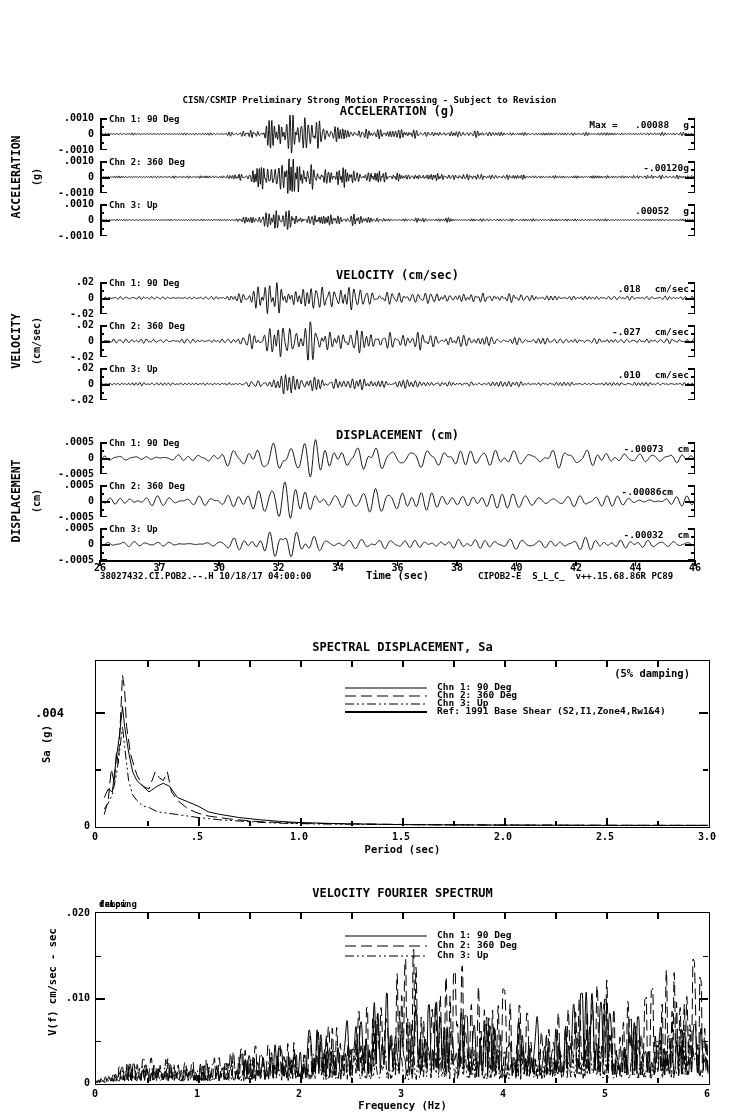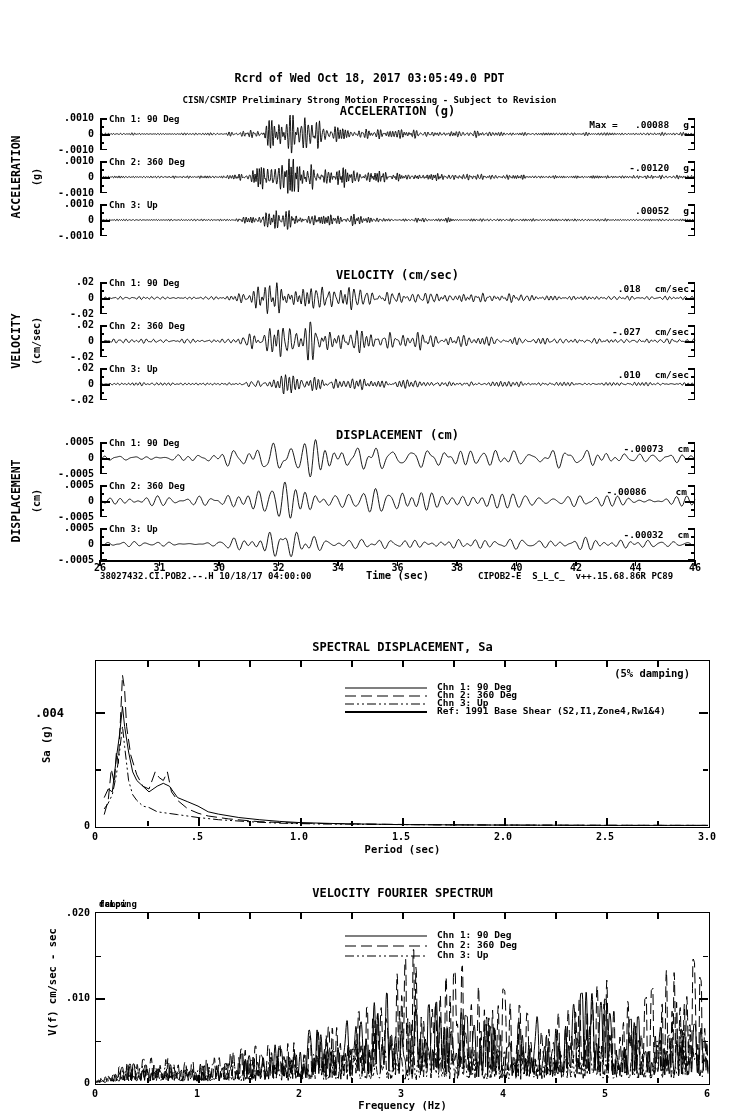--- a/index.html
+++ b/index.html
@@ -11,21 +11,20 @@
   .rot{position:absolute;transform:translate(-50%,-50%) rotate(-90deg);white-space:nowrap;}
   .t12{font-size:12px;} .t11{font-size:11.5px;} .t105{font-size:10.5px;}
   .t10{font-size:10px;} .t9{font-size:9px;}
   svg{display:block;}
 </style>
 </head>
 <body>
 
 <div class="page">
 
-  <div class="abs pre t11 ctr" style="top:71px;left:0;width:739px;">Rcrd of Wed Oct 18, 2017 03:05:49.0 PDT</div>
   <div class="abs pre t9 ctr" style="top:95px;left:0;width:739px;">CISN/CSMIP Preliminary Strong Motion Processing - Subject to Revision</div>
 
   <div>
     <div class="abs t12 ctr" style="top:104px;left:100px;width:595px;">ACCELERATION (g)</div>
     <div class="rot t11" style="left:16px;top:177px;">ACCELERATION</div>
     <div class="rot t10" style="left:36px;top:177px;">(g)</div>
     <div id="strips0">
         <div style="position: absolute; left: 100px; top: 118px; width: 595px; height: 32px;">
           <div style="position: absolute; left: -62px; top: -6px; width: 56px; text-align: right; font-size: 10px;">.0010</div>
           <div style="position: absolute; left: -62px; top: 10px; width: 56px; text-align: right; font-size: 10px;">0</div>
@@ -61,21 +60,21 @@
           <div style="position: absolute; left: 593.5px; top: 0px; width: 1.5px; height: 32px; background: rgb(0, 0, 0);"></div>
           <div style="position: absolute; left: 588px; top: 0px; width: 7px; height: 1.5px; background: rgb(0, 0, 0);"></div>
           <div style="position: absolute; left: 591px; top: 8px; width: 4px; height: 1.5px; background: rgb(0, 0, 0);"></div>
           <div style="position: absolute; left: 585px; top: 16px; width: 10px; height: 1.5px; background: rgb(0, 0, 0);"></div>
           <div style="position: absolute; left: 591px; top: 24px; width: 4px; height: 1.5px; background: rgb(0, 0, 0);"></div>
           <div style="position: absolute; left: 588px; top: 30.5px; width: 7px; height: 1.5px; background: rgb(0, 0, 0);"></div>
           <svg width="595" height="32" style="position: absolute; left: 0px; top: 0px; overflow: visible;">
             <path d="M0.0 16.32L0.3 16.48L0.7 16.17L1.0 15.65L1.3 15.36L1.7 15.55L2.0 16.10L2.3 16.58L2.6 16.63L3.0 16.25L3.3 15.74L3.6 15.47L4.0 15.63L4.3 16.03L4.6 16.35L5.0 16.35L5.3 16.05L5.6 15.69L6.0 15.55L6.3 15.76L6.6 16.19L6.9 16.54L7.3 16.57L7.6 16.23L7.9 15.72L8.3 15.36L8.6 15.38L8.9 15.77L9.3 16.25L9.6 16.53L9.9 16.45L10.2 16.15L10.6 15.90L10.9 15.85L11.2 15.95L11.6 15.99L11.9 15.83L12.2 15.60L12.6 15.59L12.9 15.95L13.2 16.51L13.6 16.84L13.9 16.61L14.2 15.91L14.5 15.24L14.9 15.12L15.2 15.65L15.5 16.38L15.9 16.72L16.2 16.40L16.5 15.75L16.9 15.39L17.2 15.68L17.5 16.37L17.8 16.84L18.2 16.58L18.5 15.75L18.8 15.00L19.2 14.98L19.5 15.74L19.8 16.69L20.2 17.10L20.5 16.68L20.8 15.83L21.2 15.26L21.5 15.37L21.8 15.96L22.1 16.46L22.5 16.43L22.8 15.94L23.1 15.48L23.5 15.49L23.8 15.96L24.1 16.51L24.5 16.70L24.8 16.41L25.1 15.91L25.5 15.54L25.8 15.48L26.1 15.64L26.4 15.86L26.8 16.04L27.1 16.23L27.4 16.42L27.8 16.52L28.1 16.36L28.4 15.94L28.8 15.49L29.1 15.33L29.4 15.59L29.8 16.09L30.1 16.44L30.4 16.41L30.7 16.08L31.1 15.81L31.4 15.86L31.7 16.15L32.1 16.36L32.4 16.21L32.7 15.76L33.1 15.38L33.4 15.42L33.7 15.89L34.0 16.45L34.4 16.68L34.7 16.45L35.0 15.97L35.4 15.64L35.7 15.66L36.0 15.91L36.4 16.11L36.7 16.07L37.0 15.89L37.4 15.78L37.7 15.90L38.0 16.15L38.3 16.33L38.7 16.29L39.0 16.07L39.3 15.88L39.7 15.83L40.0 15.90L40.3 15.95L40.7 15.88L41.0 15.77L41.3 15.78L41.7 15.99L42.0 16.33L42.3 16.57L42.6 16.52L43.0 16.17L43.3 15.70L43.6 15.36L44.0 15.32L44.3 15.59L44.6 16.05L45.0 16.48L45.3 16.68L45.6 16.56L45.9 16.18L46.3 15.76L46.6 15.52L46.9 15.59L47.3 15.86L47.6 16.10L47.9 16.11L48.3 15.93L48.6 15.80L48.9 15.94L49.3 16.33L49.6 16.66L49.9 16.59L50.2 16.05L50.6 15.37L50.9 15.03L51.2 15.31L51.6 16.02L51.9 16.64L52.2 16.75L52.6 16.35L52.9 15.84L53.2 15.64L53.5 15.87L53.9 16.24L54.2 16.34L54.5 16.01L54.9 15.51L55.2 15.25L55.5 15.50L55.9 16.10L56.2 16.68L56.5 16.89L56.9 16.66L57.2 16.17L57.5 15.67L57.8 15.33L58.2 15.21L58.5 15.35L58.8 15.73L59.2 16.29L59.5 16.78L59.8 16.95L60.2 16.64L60.5 16.02L60.8 15.44L61.2 15.24L61.5 15.46L61.8 15.85L62.1 16.11L62.5 16.14L62.8 16.10L63.1 16.18L63.5 16.37L63.8 16.47L64.1 16.27L64.5 15.82L64.8 15.41L65.1 15.37L65.5 15.73L65.8 16.19L66.1 16.38L66.4 16.20L66.8 15.89L67.1 15.84L67.4 16.12L67.8 16.48L68.1 16.50L68.4 16.07L68.8 15.46L69.1 15.17L69.4 15.44L69.7 16.04L70.1 16.49L70.4 16.50L70.7 16.19L71.1 15.96L71.4 16.06L71.7 16.35L72.1 16.38L72.4 15.92L72.7 15.21L73.1 14.84L73.4 15.24L73.7 16.24L74.0 17.19L74.4 17.41L74.7 16.76L75.0 15.72L75.4 15.00L75.7 15.00L76.0 15.56L76.4 16.16L76.7 16.40L77.0 16.29L77.4 16.08L77.7 16.02L78.0 16.11L78.3 16.17L78.7 16.09L79.0 15.94L79.3 15.86L79.7 15.92L80.0 15.98L80.3 15.89L80.7 15.69L81.0 15.60L81.3 15.83L81.6 16.34L82.0 16.81L82.3 16.83L82.6 16.32L83.0 15.60L83.3 15.13L83.6 15.19L84.0 15.66L84.3 16.14L84.6 16.34L85.0 16.28L85.3 16.22L85.6 16.33L85.9 16.51L86.3 16.46L86.6 16.00L86.9 15.30L87.3 14.83L87.6 14.98L87.9 15.75L88.3 16.72L88.6 17.31L88.9 17.17L89.3 16.43L89.6 15.57L89.9 15.05L90.2 15.09L90.6 15.56L90.9 16.11L91.2 16.45L91.6 16.45L91.9 16.22L92.2 15.97L92.6 15.89L92.9 15.98L93.2 16.15L93.5 16.20L93.9 16.05L94.2 15.79L94.5 15.61L94.9 15.65L95.2 15.88L95.5 16.13L95.9 16.24L96.2 16.21L96.5 16.17L96.9 16.24L97.2 16.34L97.5 16.26L97.8 15.85L98.2 15.26L98.5 14.93L98.8 15.25L99.2 16.17L99.5 17.13L99.8 17.44L100.2 16.84L100.5 15.71L100.8 14.87L101.2 14.87L101.5 15.61L101.8 16.43L102.1 16.66L102.5 16.24L102.8 15.68L103.1 15.60L103.5 16.11L103.8 16.71L104.1 16.77L104.5 16.09L104.8 15.20L105.1 14.86L105.4 15.40L105.8 16.43L106.1 17.09L106.4 16.84L106.8 15.91L107.1 15.09L107.4 15.08L107.8 15.87L108.1 16.80L108.4 17.11L108.8 16.57L109.1 15.61L109.4 14.94L109.7 14.99L110.1 15.60L110.4 16.31L110.7 16.72L111.1 16.76L111.4 16.56L111.7 16.27L112.1 15.90L112.4 15.47L112.7 15.14L113.0 15.16L113.4 15.66L113.7 16.40L114.0 16.94L114.4 16.91L114.7 16.37L115.0 15.72L115.4 15.42L115.7 15.58L116.0 15.92L116.4 16.07L116.7 15.94L117.0 15.77L117.3 15.85L117.7 16.21L118.0 16.55L118.3 16.51L118.7 16.07L119.0 15.58L119.3 15.44L119.7 15.79L120.0 16.31L120.3 16.49L120.7 16.11L121.0 15.49L121.3 15.22L121.6 15.64L122.0 16.51L122.3 17.13L122.6 17.00L123.0 16.18L123.3 15.28L123.6 14.91L124.0 15.21L124.3 15.82L124.6 16.23L124.9 16.29L125.3 16.25L125.6 16.40L125.9 16.72L126.3 16.81L126.6 16.33L126.9 15.37L127.3 14.50L127.6 14.41L127.9 15.30L128.3 16.67L128.6 17.68L128.9 17.71L129.2 16.77L129.6 15.46L129.9 14.58L130.2 14.61L130.6 15.46L130.9 16.57L131.2 17.25L131.6 17.05L131.9 16.07L132.2 14.94L132.6 14.46L132.9 15.08L133.2 16.51L133.5 17.82L133.9 18.02L134.2 16.84L134.5 15.03L134.9 13.83L135.2 14.08L135.5 15.50L135.9 16.96L136.2 17.40L136.5 16.72L136.8 15.81L137.2 15.67L137.5 16.46L137.8 17.26L138.2 16.95L138.5 15.33L138.8 13.50L139.2 13.04L139.5 14.65L139.8 17.41L140.2 19.45L140.5 19.32L140.8 17.20L141.1 14.62L141.5 13.30L141.8 13.81L142.1 15.37L142.5 16.65L142.8 16.91L143.1 16.42L143.5 15.96L143.8 16.03L144.1 16.46L144.5 16.75L144.8 16.58L145.1 16.11L145.4 15.64L145.8 15.34L146.1 15.12L146.4 14.94L146.8 15.03L147.1 15.67L147.4 16.77L147.8 17.81L148.1 18.09L148.4 17.35L148.8 16.02L149.1 14.83L149.4 14.20L149.7 14.09L150.1 14.20L150.4 14.61L150.7 15.83L151.1 18.03L151.4 20.31L151.7 20.89L152.1 18.47L152.4 13.84L152.7 9.84L153.0 9.47L153.4 13.30L153.7 18.66L154.0 21.53L154.4 19.95L154.7 15.75L155.0 13.02L155.4 14.37L155.7 18.35L156.0 20.63L156.4 18.05L156.7 11.94L157.0 7.47L157.3 9.18L157.7 16.66L158.0 24.33L158.3 25.96L158.7 20.13L159.0 11.65L159.3 7.58L159.7 11.09L160.0 18.69L160.3 23.26L160.7 20.40L161.0 12.42L161.3 6.39L161.6 7.99L162.0 16.56L162.3 25.57L162.6 28.14L163.0 22.59L163.3 13.42L163.6 7.22L164.0 7.33L164.3 11.87L164.6 16.34L164.9 17.96L165.3 17.56L165.6 17.74L165.9 19.64L166.3 21.52L166.6 20.67L166.9 16.34L167.3 10.92L167.6 8.02L167.9 9.40L168.3 13.69L168.6 17.84L168.9 19.83L169.2 19.97L169.6 19.76L169.9 19.85L170.2 19.28L170.6 16.76L170.9 12.59L171.2 8.98L171.6 8.43L171.9 11.53L172.2 16.43L172.5 20.36L172.9 21.76L173.2 21.15L173.5 19.88L173.9 18.49L174.2 16.44L174.5 13.26L174.9 9.84L175.2 8.23L175.5 9.99L175.9 14.62L176.2 19.75L176.5 22.85L176.8 23.04L177.2 21.20L177.5 18.71L177.8 16.07L178.2 12.96L178.5 9.48L178.8 7.07L179.2 7.79L179.5 12.56L179.8 19.79L180.2 26.07L180.5 28.18L180.8 25.12L181.1 18.46L181.5 11.10L181.8 5.79L182.1 4.25L182.5 7.05L182.8 13.42L183.1 21.05L183.5 26.50L183.8 26.87L184.1 21.99L184.4 15.01L184.8 10.48L185.1 10.77L185.4 14.06L185.8 15.97L186.1 13.87L186.4 9.90L186.8 9.39L187.1 15.73L187.4 26.04L187.8 32.37L188.1 28.20L188.4 14.78L188.7 1.28L189.1 -2.11L189.4 7.17L189.7 21.52L190.1 29.33L190.4 24.86L190.7 13.24L191.1 5.94L191.4 10.04L191.7 21.94L192.1 30.51L192.4 27.09L192.7 13.37L193.0 0.14L193.4 -2.00L193.7 8.41L194.0 22.84L194.4 30.41L194.7 27.04L195.0 17.95L195.4 11.85L195.7 12.81L196.0 17.15L196.4 18.10L196.7 13.07L197.0 6.53L197.3 5.73L197.7 13.42L198.0 24.70L198.3 30.93L198.7 27.21L199.0 16.59L199.3 7.27L199.7 5.53L200.0 10.85L200.3 17.29L200.6 19.36L201.0 16.74L201.3 13.74L201.6 14.49L202.0 18.79L202.3 22.52L202.6 21.78L203.0 16.69L203.3 11.21L203.6 9.38L204.0 11.84L204.3 15.67L204.6 17.58L204.9 16.97L205.3 15.98L205.6 16.82L205.9 19.25L206.3 20.79L206.6 19.30L206.9 15.23L207.3 11.37L207.6 10.21L207.9 11.92L208.3 14.56L208.6 16.38L208.9 17.46L209.2 19.11L209.6 21.60L209.9 23.02L210.2 20.69L210.6 14.16L210.9 6.72L211.2 3.53L211.6 7.57L211.9 16.88L212.2 25.62L212.5 28.37L212.9 24.00L213.2 16.17L213.5 10.11L213.9 8.75L214.2 11.19L214.5 14.45L214.9 16.38L215.2 16.98L215.5 17.52L215.9 18.62L216.2 19.43L216.5 18.68L216.8 16.28L217.2 13.68L217.5 12.63L217.8 13.58L218.2 15.37L218.5 16.46L218.8 16.37L219.2 15.99L219.5 16.40L219.8 17.57L220.2 18.37L220.5 17.75L220.8 15.93L221.1 14.25L221.5 13.90L221.8 14.72L222.1 15.48L222.5 15.29L222.8 14.70L223.1 15.18L223.5 17.46L223.8 20.35L224.1 21.39L224.4 18.96L224.8 13.97L225.1 9.53L225.4 8.62L225.8 11.86L226.1 17.14L226.4 21.29L226.8 22.37L227.1 20.57L227.4 17.44L227.8 14.43L228.1 12.23L228.4 11.15L228.7 11.61L229.1 13.99L229.4 17.71L229.7 20.95L230.1 21.64L230.4 19.08L230.7 14.84L231.1 11.77L231.4 11.78L231.7 14.43L232.1 17.36L232.4 18.43L232.7 17.37L233.0 15.70L233.4 15.01L233.7 15.54L234.0 16.22L234.4 16.16L234.7 15.70L235.0 15.95L235.4 17.27L235.7 18.40L236.0 17.52L236.3 14.35L236.7 11.02L237.0 10.66L237.3 14.50L237.7 20.30L238.0 23.75L238.3 22.02L238.7 16.26L239.0 10.78L239.3 9.46L239.7 12.54L240.0 16.75L240.3 18.48L240.6 17.11L241.0 15.32L241.3 16.05L241.6 19.25L242.0 21.55L242.3 19.49L242.6 13.24L243.0 7.25L243.3 6.70L243.6 12.90L243.9 21.69L244.3 26.55L244.6 23.92L244.9 16.12L245.3 9.31L245.6 8.42L245.9 13.23L246.3 19.06L246.6 21.01L246.9 18.10L247.3 13.62L247.6 11.82L247.9 14.07L248.2 18.03L248.6 20.10L248.9 18.76L249.2 15.68L249.6 13.76L249.9 14.30L250.2 15.96L250.6 16.47L250.9 15.05L251.2 13.34L251.6 13.70L251.9 16.77L252.2 20.53L252.5 21.91L252.9 19.43L253.2 14.54L253.5 10.48L253.9 9.75L254.2 12.37L254.5 16.28L254.9 19.16L255.2 20.07L255.5 19.49L255.8 18.29L256.2 16.79L256.5 14.88L256.8 12.82L257.2 11.58L257.5 12.28L257.8 15.02L258.2 18.44L258.5 20.55L258.8 20.14L259.2 17.69L259.5 14.86L259.8 13.27L260.1 13.39L260.5 14.56L260.8 15.79L261.1 16.53L261.5 16.84L261.8 16.94L262.1 16.84L262.5 16.42L262.8 15.77L263.1 15.33L263.5 15.53L263.8 16.30L264.1 16.98L264.4 16.84L264.8 15.72L265.1 14.32L265.4 13.67L265.8 14.41L266.1 16.29L266.4 18.30L266.8 19.38L267.1 18.90L267.4 16.99L267.8 14.40L268.1 12.27L268.4 11.70L268.7 13.21L269.1 16.31L269.4 19.47L269.7 20.85L270.1 19.55L270.4 16.33L270.7 13.28L271.1 12.32L271.4 13.77L271.7 16.13L272.0 17.41L272.4 16.83L272.7 15.45L273.0 15.08L273.4 16.44L273.7 18.35L274.0 18.73L274.4 16.70L274.7 13.61L275.0 12.06L275.4 13.59L275.7 17.08L276.0 19.59L276.3 18.85L276.7 15.44L277.0 12.39L277.3 12.61L277.7 16.20L278.0 20.25L278.3 21.22L278.7 18.03L279.0 13.02L279.3 10.03L279.6 11.23L280.0 15.45L280.3 19.36L280.6 20.36L281.0 18.51L281.3 16.05L281.6 15.07L282.0 15.65L282.3 16.17L282.6 15.23L283.0 13.32L283.3 12.47L283.6 14.20L283.9 17.90L284.3 21.00L284.6 21.07L284.9 17.90L285.3 13.70L285.6 11.34L285.9 12.10L286.3 14.93L286.6 17.54L286.9 18.35L287.3 17.50L287.6 16.26L287.9 15.69L288.2 15.88L288.6 16.17L288.9 16.09L289.2 15.76L289.6 15.61L289.9 15.74L290.2 15.83L290.6 15.58L290.9 15.24L291.2 15.39L291.6 16.35L291.9 17.57L292.2 18.02L292.5 17.13L292.9 15.42L293.2 14.15L293.5 14.24L293.9 15.40L294.2 16.45L294.5 16.47L294.9 15.74L295.2 15.44L295.5 16.38L295.8 18.01L296.2 18.71L296.5 17.29L296.8 14.34L297.2 11.98L297.5 12.20L297.8 15.09L298.2 18.62L298.5 20.21L298.8 18.80L299.2 15.70L299.5 13.36L299.8 13.42L300.1 15.41L300.5 17.39L300.8 17.72L301.1 16.39L301.5 14.84L301.8 14.47L302.1 15.49L302.5 16.84L302.8 17.31L303.1 16.65L303.4 15.68L303.8 15.39L304.1 15.97L304.4 16.69L304.8 16.64L305.1 15.66L305.4 14.51L305.8 14.21L306.1 15.17L306.4 16.82L306.8 18.12L307.1 18.28L307.4 17.27L307.7 15.72L308.1 14.40L308.4 13.85L308.7 14.21L309.1 15.27L309.4 16.56L309.7 17.53L310.1 17.75L310.4 17.18L310.7 16.22L311.1 15.47L311.4 15.26L311.7 15.42L312.0 15.54L312.4 15.36L312.7 15.16L313.0 15.45L313.4 16.42L313.7 17.55L314.0 17.94L314.4 17.12L314.7 15.52L315.0 14.29L315.4 14.33L315.7 15.50L316.0 16.74L316.3 16.99L316.7 16.14L317.0 15.12L317.3 15.04L317.7 16.13L318.0 17.52L318.3 17.95L318.7 16.95L319.0 15.21L319.3 14.02L319.6 14.13L320.0 15.24L320.3 16.40L320.6 16.89L321.0 16.80L321.3 16.66L321.6 16.76L322.0 16.82L322.3 16.33L322.6 15.27L323.0 14.33L323.3 14.32L323.6 15.37L323.9 16.73L324.3 17.36L324.6 16.93L324.9 16.05L325.3 15.68L325.6 16.16L325.9 16.80L326.3 16.64L326.6 15.46L326.9 14.18L327.3 14.04L327.6 15.42L327.9 17.37L328.2 18.29L328.6 17.44L328.9 15.60L329.2 14.43L329.6 14.97L329.9 16.59L330.2 17.61L330.6 16.87L330.9 14.86L331.2 13.39L331.5 13.95L331.9 16.28L332.2 18.56L332.5 18.96L332.9 17.24L333.2 14.95L333.5 13.96L333.9 14.84L334.2 16.40L334.5 16.90L334.9 15.80L335.2 14.28L335.5 14.13L335.8 15.99L336.2 18.59L336.5 19.76L336.8 18.33L337.2 15.16L337.5 12.55L337.8 12.32L338.2 14.38L338.5 16.97L338.8 18.21L339.1 17.61L339.5 16.26L339.8 15.62L340.1 16.16L340.5 17.04L340.8 17.02L341.1 15.71L341.5 14.01L341.8 13.31L342.1 14.31L342.5 16.41L342.8 18.21L343.1 18.60L343.4 17.58L343.8 16.03L344.1 14.97L344.4 14.79L344.8 15.20L345.1 15.60L345.4 15.68L345.8 15.59L346.1 15.65L346.4 16.06L346.8 16.72L347.1 17.30L347.4 17.44L347.7 16.97L348.1 15.99L348.4 14.86L348.7 14.10L349.1 14.11L349.4 14.95L349.7 16.23L350.1 17.34L350.4 17.79L350.7 17.53L351.0 16.86L351.4 16.15L351.7 15.52L352.0 14.93L352.4 14.39L352.7 14.20L353.0 14.77L353.4 16.14L353.7 17.73L354.0 18.60L354.4 18.10L354.7 16.50L355.0 14.81L355.3 14.06L355.7 14.51L356.0 15.54L356.3 16.25L356.7 16.25L357.0 15.93L357.3 15.97L357.7 16.58L358.0 17.27L358.3 17.30L358.7 16.43L359.0 15.21L359.3 14.54L359.6 14.82L360.0 15.66L360.3 16.24L360.6 16.16L361.0 15.77L361.3 15.82L361.6 16.62L362.0 17.62L362.3 17.83L362.6 16.78L362.9 14.99L363.3 13.64L363.6 13.61L363.9 14.81L364.3 16.34L364.6 17.30L364.9 17.49L365.3 17.31L365.6 17.17L365.9 16.95L366.3 16.19L366.6 14.79L366.9 13.43L367.2 13.17L367.6 14.55L367.9 16.92L368.2 18.81L368.6 19.00L368.9 17.52L369.2 15.54L369.6 14.42L369.9 14.60L370.2 15.43L370.6 15.92L370.9 15.70L371.2 15.29L371.5 15.47L371.9 16.41L372.2 17.48L372.5 17.76L372.9 16.97L373.2 15.72L373.5 14.92L373.9 14.98L374.2 15.47L374.5 15.70L374.9 15.43L375.2 15.17L375.5 15.62L375.8 16.86L376.2 18.13L376.5 18.36L376.8 17.17L377.2 15.22L377.5 13.73L377.8 13.54L378.2 14.51L378.5 15.83L378.8 16.74L379.1 17.15L379.5 17.36L379.8 17.57L380.1 17.46L380.5 16.59L380.8 15.00L381.1 13.50L381.5 13.15L381.8 14.39L382.1 16.55L382.5 18.29L382.8 18.58L383.1 17.46L383.4 15.92L383.8 14.97L384.1 14.96L384.4 15.41L384.8 15.68L385.1 15.60L385.4 15.53L385.8 15.85L386.1 16.50L386.4 16.98L386.8 16.84L387.1 16.19L387.4 15.61L387.7 15.61L388.1 16.09L388.4 16.43L388.7 16.11L389.1 15.22L389.4 14.52L389.7 14.76L390.1 16.01L390.4 17.50L390.7 18.23L391.0 17.71L391.4 16.31L391.7 14.88L392.0 14.18L392.4 14.36L392.7 15.07L393.0 15.88L393.4 16.58L393.7 17.11L394.0 17.41L394.4 17.31L394.7 16.67L395.0 15.65L395.3 14.71L395.7 14.34L396.0 14.73L396.3 15.64L396.7 16.57L397.0 17.11L397.3 17.14L397.7 16.79L398.0 16.25L398.3 15.72L398.7 15.34L399.0 15.26L399.3 15.49L399.6 15.92L400.0 16.25L400.3 16.26L400.6 15.98L401.0 15.74L401.3 15.85L401.6 16.35L402.0 16.87L402.3 16.93L402.6 16.35L402.9 15.44L403.3 14.75L403.6 14.69L403.9 15.23L404.3 16.01L404.6 16.68L404.9 17.10L405.3 17.28L405.6 17.16L405.9 16.56L406.3 15.47L406.6 14.29L406.9 13.74L407.2 14.38L407.6 16.04L407.9 17.79L408.2 18.51L408.6 17.76L408.9 16.13L409.2 14.74L409.6 14.42L409.9 15.05L410.2 15.87L410.5 16.17L410.9 15.99L411.2 15.89L411.5 16.31L411.9 17.01L412.2 17.24L412.5 16.53L412.9 15.24L413.2 14.38L413.5 14.71L413.9 16.01L414.2 17.21L414.5 17.29L414.8 16.22L415.2 14.99L415.5 14.75L415.8 15.76L416.2 17.13L416.5 17.62L416.8 16.76L417.2 15.24L417.5 14.33L417.8 14.71L418.2 15.96L418.5 16.95L418.8 16.94L419.1 16.19L419.5 15.62L419.8 15.88L420.1 16.64L420.5 16.95L420.8 16.19L421.1 14.80L421.5 13.96L421.8 14.59L422.1 16.42L422.4 18.15L422.8 18.45L423.1 17.06L423.4 15.03L423.8 13.84L424.1 14.23L424.4 15.69L424.8 17.02L425.1 17.32L425.4 16.65L425.8 15.77L426.1 15.43L426.4 15.72L426.7 16.16L427.1 16.25L427.4 15.97L427.7 15.67L428.1 15.72L428.4 16.09L428.7 16.42L429.1 16.35L429.4 15.93L429.7 15.52L430.1 15.49L430.4 15.89L430.7 16.42L431.0 16.70L431.4 16.54L431.7 16.06L432.0 15.54L432.4 15.24L432.7 15.29L433.0 15.66L433.4 16.24L433.7 16.77L434.0 16.99L434.3 16.71L434.7 16.03L435.0 15.29L435.3 14.92L435.7 15.14L436.0 15.78L436.3 16.44L436.7 16.76L437.0 16.68L437.3 16.39L437.7 16.11L438.0 15.88L438.3 15.63L438.6 15.35L439.0 15.25L439.3 15.56L439.6 16.25L440.0 16.93L440.3 17.10L440.6 16.54L441.0 15.62L441.3 14.97L441.6 15.08L442.0 15.82L442.3 16.59L442.6 16.79L442.9 16.34L443.3 15.69L443.6 15.38L443.9 15.63L444.3 16.16L444.6 16.51L444.9 16.44L445.3 16.11L445.6 15.82L445.9 15.73L446.3 15.74L446.6 15.73L446.9 15.72L447.2 15.87L447.6 16.27L447.9 16.70L448.2 16.79L448.6 16.35L448.9 15.59L449.2 15.05L449.6 15.14L449.9 15.75L450.2 16.39L450.5 16.59L450.9 16.35L451.2 16.06L451.5 16.08L451.9 16.33L452.2 16.38L452.5 15.91L452.9 15.13L453.2 14.72L453.5 15.22L453.9 16.44L454.2 17.52L454.5 17.60L454.8 16.56L455.2 15.18L455.5 14.48L455.8 14.91L456.2 16.01L456.5 16.84L456.8 16.81L457.2 16.14L457.5 15.58L457.8 15.63L458.2 16.16L458.5 16.52L458.8 16.30L459.1 15.69L459.5 15.30L459.8 15.56L460.1 16.25L460.5 16.71L460.8 16.49L461.1 15.77L461.5 15.24L461.8 15.43L462.1 16.20L462.4 16.88L462.8 16.83L463.1 16.08L463.4 15.25L463.8 15.03L464.1 15.54L464.4 16.30L464.8 16.67L465.1 16.47L465.4 16.00L465.8 15.77L466.1 15.93L466.4 16.19L466.7 16.17L467.1 15.83L467.4 15.49L467.7 15.53L468.1 15.98L468.4 16.45L468.7 16.55L469.1 16.23L469.4 15.83L469.7 15.73L470.1 15.96L470.4 16.19L470.7 16.08L471.0 15.70L471.4 15.45L471.7 15.70L472.0 16.33L472.4 16.80L472.7 16.63L473.0 15.89L473.4 15.21L473.7 15.22L474.0 15.95L474.3 16.79L474.7 16.94L475.0 16.21L475.3 15.18L475.7 14.75L476.0 15.34L476.3 16.52L476.7 17.35L477.0 17.18L477.3 16.17L477.7 15.12L478.0 14.82L478.3 15.37L478.6 16.21L479.0 16.66L479.3 16.45L479.6 15.94L480.0 15.68L480.3 15.91L480.6 16.37L481.0 16.57L481.3 16.26L481.6 15.63L482.0 15.17L482.3 15.24L482.6 15.79L482.9 16.47L483.3 16.83L483.6 16.70L483.9 16.22L484.3 15.71L484.6 15.45L484.9 15.52L485.3 15.82L485.6 16.11L485.9 16.21L486.2 16.12L486.6 15.98L486.9 15.96L487.2 16.12L487.6 16.30L487.9 16.28L488.2 15.95L488.6 15.52L488.9 15.37L489.2 15.71L489.6 16.36L489.9 16.81L490.2 16.61L490.5 15.86L490.9 15.13L491.2 15.09L491.5 15.87L491.9 16.88L492.2 17.25L492.5 16.59L492.9 15.37L493.2 14.59L493.5 14.91L493.8 16.10L494.2 17.18L494.5 17.26L494.8 16.32L495.2 15.21L495.5 14.88L495.8 15.60L496.2 16.65L496.5 17.05L496.8 16.43L497.2 15.34L497.5 14.80L497.8 15.31L498.1 16.45L498.5 17.21L498.8 16.96L499.1 15.94L499.5 15.07L499.8 15.07L500.1 15.85L500.5 16.66L500.8 16.76L501.1 16.13L501.5 15.41L501.8 15.27L502.1 15.80L502.4 16.46L502.8 16.67L503.1 16.30L503.4 15.81L503.8 15.69L504.1 15.98L504.4 16.24L504.8 16.04L505.1 15.49L505.4 15.14L505.8 15.50L506.1 16.48L506.4 17.34L506.7 17.34L507.1 16.38L507.4 15.13L507.7 14.50L508.1 14.88L508.4 15.87L508.7 16.68L509.1 16.82L509.4 16.44L509.7 16.05L510.0 16.02L510.4 16.20L510.7 16.17L511.0 15.76L511.4 15.26L511.7 15.16L512.0 15.69L512.4 16.49L512.7 16.95L513.0 16.70L513.4 16.00L513.7 15.44L514.0 15.48L514.3 15.98L514.7 16.43L515.0 16.37L515.3 15.87L515.7 15.40L516.0 15.41L516.3 15.91L516.7 16.47L517.0 16.64L517.3 16.36L517.6 15.93L518.0 15.75L518.3 15.91L518.6 16.14L519.0 16.10L519.3 15.73L519.6 15.33L520.0 15.33L520.3 15.84L520.6 16.61L521.0 17.14L521.3 17.07L521.6 16.41L521.9 15.51L522.3 14.85L522.6 14.75L522.9 15.24L523.3 16.08L523.6 16.86L523.9 17.18L524.3 16.89L524.6 16.16L524.9 15.43L525.3 15.15L525.6 15.45L525.9 16.04L526.2 16.44L526.6 16.35L526.9 15.88L527.2 15.49L527.6 15.57L527.9 16.10L528.2 16.65L528.6 16.78L528.9 16.39L529.2 15.80L529.5 15.45L529.9 15.51L530.2 15.77L530.5 15.89L530.9 15.78L531.2 15.70L531.5 15.98L531.9 16.61L532.2 17.16L532.5 17.11L532.9 16.30L533.2 15.18L533.5 14.46L533.8 14.59L534.2 15.43L534.5 16.42L534.8 17.01L535.2 17.06L535.5 16.80L535.8 16.48L536.2 16.14L536.5 15.67L536.8 15.08L537.2 14.68L537.5 14.86L537.8 15.71L538.1 16.82L538.5 17.51L538.8 17.36L539.1 16.49L539.5 15.53L539.8 15.06L540.1 15.23L540.5 15.70L540.8 16.04L541.1 16.07L541.5 15.96L541.8 15.96L542.1 16.13L542.4 16.33L542.8 16.38L543.1 16.28L543.4 16.17L543.8 16.12L544.1 16.01L544.4 15.66L544.8 15.15L545.1 14.86L545.4 15.23L545.7 16.27L546.1 17.42L546.4 17.88L546.7 17.25L547.1 15.87L547.4 14.65L547.7 14.33L548.1 14.95L548.4 15.89L548.7 16.47L549.1 16.49L549.4 16.32L549.7 16.40L550.0 16.76L550.4 16.92L550.7 16.41L551.0 15.34L551.4 14.41L551.7 14.36L552.0 15.34L552.4 16.71L552.7 17.51L553.0 17.27L553.4 16.34L553.7 15.51L554.0 15.35L554.3 15.78L554.7 16.20L555.0 16.16L555.3 15.73L555.7 15.38L556.0 15.52L556.3 16.04L556.7 16.50L557.0 16.55L557.3 16.28L557.6 16.07L558.0 16.17L558.3 16.40L558.6 16.29L559.0 15.64L559.3 14.78L559.6 14.44L560.0 15.10L560.3 16.51L560.6 17.81L561.0 18.12L561.3 17.23L561.6 15.73L561.9 14.54L562.3 14.27L562.6 14.85L562.9 15.72L563.3 16.38L563.6 16.66L563.9 16.73L564.3 16.75L564.6 16.70L564.9 16.41L565.3 15.85L565.6 15.23L565.9 14.90L566.2 15.08L566.6 15.66L566.9 16.30L567.2 16.69L567.6 16.72L567.9 16.51L568.2 16.26L568.6 16.06L568.9 15.91L569.2 15.75L569.5 15.59L569.9 15.49L570.2 15.51L570.5 15.68L570.9 15.98L571.2 16.35L571.5 16.68L571.9 16.83L572.2 16.69L572.5 16.26L572.9 15.67L573.2 15.17L573.5 14.97L573.8 15.14L574.2 15.59L574.5 16.14L574.8 16.68L575.2 17.10L575.5 17.25L575.8 16.95L576.2 16.14L576.5 15.03L576.8 14.19L577.1 14.18L577.5 15.18L577.8 16.68L578.1 17.80L578.5 17.85L578.8 16.84L579.1 15.53L579.5 14.81L579.8 15.04L580.1 15.81L580.5 16.37L580.8 16.26L581.1 15.72L581.4 15.40L581.8 15.73L582.1 16.50L582.4 17.05L582.8 16.88L583.1 16.10L583.4 15.34L583.8 15.16L584.1 15.58L584.4 16.10L584.8 16.20L585.1 15.87L585.4 15.57L585.7 15.77L586.1 16.45L586.4 17.07L586.7 17.04L587.1 16.27L587.4 15.29L587.7 14.78L588.1 15.02L588.4 15.70L588.7 16.27L589.0 16.43L589.4 16.36L589.7 16.40L590.0 16.64L590.4 16.74L590.7 16.33L591.0 15.44L591.4 14.62L591.7 14.54L592.0 15.39L592.4 16.64L592.7 17.44L593.0 17.27L593.3 16.37L593.7 15.48L594.0 15.23L594.3 15.61L594.7 16.12L595.0 16.24" fill="none" stroke="#000" stroke-width="0.9"></path>
           </svg>
           <div style="position: absolute; left: 9px; top: -4px; font-size: 9px; white-space: pre;">Chn 2: 360 Deg</div>
-          <div style="position: absolute; right: 6px; top: 1px; display: flex; gap: 14px; font-size: 9.5px; white-space: pre;"><span style="white-space: pre;">-.00120</span><span>g</span></div>
+          <div style="position: absolute; right: 6px; top: 1px; display: flex; font-size: 9.5px; white-space: pre;"><span style="white-space: pre;">-.00120</span><span>g</span></div>
         </div>
         <div style="position: absolute; left: 100px; top: 204px; width: 595px; height: 32px;">
           <div style="position: absolute; left: -62px; top: -6px; width: 56px; text-align: right; font-size: 10px;">.0010</div>
           <div style="position: absolute; left: -62px; top: 10px; width: 56px; text-align: right; font-size: 10px;">0</div>
           <div style="position: absolute; left: -62px; top: 26px; width: 56px; text-align: right; font-size: 10px;">-.0010</div>
           <div style="position: absolute; left: 0px; top: 0px; width: 1.5px; height: 32px; background: rgb(0, 0, 0);"></div>
           <div style="position: absolute; left: 0px; top: 0px; width: 7px; height: 1.5px; background: rgb(0, 0, 0);"></div>
           <div style="position: absolute; left: 0px; top: 8px; width: 4px; height: 1.5px; background: rgb(0, 0, 0);"></div>
           <div style="position: absolute; left: 0px; top: 16px; width: 10px; height: 1.5px; background: rgb(0, 0, 0);"></div>
           <div style="position: absolute; left: 0px; top: 24px; width: 4px; height: 1.5px; background: rgb(0, 0, 0);"></div>
@@ -209,21 +208,21 @@
           <div style="position: absolute; left: 593.5px; top: 0px; width: 1.5px; height: 32px; background: rgb(0, 0, 0);"></div>
           <div style="position: absolute; left: 588px; top: 0px; width: 7px; height: 1.5px; background: rgb(0, 0, 0);"></div>
           <div style="position: absolute; left: 591px; top: 8px; width: 4px; height: 1.5px; background: rgb(0, 0, 0);"></div>
           <div style="position: absolute; left: 585px; top: 16px; width: 10px; height: 1.5px; background: rgb(0, 0, 0);"></div>
           <div style="position: absolute; left: 591px; top: 24px; width: 4px; height: 1.5px; background: rgb(0, 0, 0);"></div>
           <div style="position: absolute; left: 588px; top: 30.5px; width: 7px; height: 1.5px; background: rgb(0, 0, 0);"></div>
           <svg width="595" height="32" style="position: absolute; left: 0px; top: 0px; overflow: visible;">
             <path d="M0.0 15.42L0.7 15.33L1.3 15.47L2.0 15.84L2.6 16.39L3.3 17.00L4.0 17.54L4.6 17.88L5.3 17.92L6.0 17.60L6.6 16.94L7.3 16.03L7.9 15.01L8.6 14.06L9.3 13.35L9.9 13.02L10.6 13.15L11.2 13.74L11.9 14.70L12.6 15.89L13.2 17.12L13.9 18.16L14.5 18.86L15.2 19.08L15.9 18.80L16.5 18.07L17.2 17.03L17.8 15.85L18.5 14.75L19.2 13.92L19.8 13.50L20.5 13.54L21.2 14.02L21.8 14.84L22.5 15.83L23.1 16.82L23.8 17.60L24.5 18.06L25.1 18.11L25.8 17.76L26.4 17.10L27.1 16.26L27.8 15.40L28.4 14.68L29.1 14.23L29.8 14.10L30.4 14.31L31.1 14.79L31.7 15.42L32.4 16.08L33.1 16.64L33.7 17.00L34.4 17.12L35.0 17.01L35.7 16.74L36.4 16.40L37.0 16.09L37.7 15.91L38.3 15.92L39.0 16.10L39.7 16.41L40.3 16.75L41.0 17.02L41.7 17.10L42.3 16.92L43.0 16.44L43.6 15.71L44.3 14.83L45.0 13.95L45.6 13.24L46.3 12.86L46.9 12.92L47.6 13.47L48.3 14.48L48.9 15.84L49.6 17.36L50.2 18.81L50.9 19.97L51.6 20.64L52.2 20.70L52.9 20.11L53.5 18.94L54.2 17.33L54.9 15.50L55.5 13.71L56.2 12.21L56.9 11.20L57.5 10.83L58.2 11.13L58.8 12.05L59.5 13.46L60.2 15.15L60.8 16.89L61.5 18.46L62.1 19.65L62.8 20.34L63.5 20.46L64.1 20.04L64.8 19.15L65.5 17.95L66.1 16.60L66.8 15.28L67.4 14.15L68.1 13.32L68.8 12.87L69.4 12.82L70.1 13.12L70.7 13.72L71.4 14.51L72.1 15.37L72.7 16.19L73.4 16.90L74.0 17.41L74.7 17.71L75.4 17.78L76.0 17.65L76.7 17.38L77.4 17.02L78.0 16.64L78.7 16.30L79.3 16.03L80.0 15.87L80.7 15.80L81.3 15.81L82.0 15.84L82.6 15.86L83.3 15.82L84.0 15.69L84.6 15.45L85.3 15.14L85.9 14.78L86.6 14.46L87.3 14.26L87.9 14.24L88.6 14.46L89.3 14.96L89.9 15.70L90.6 16.63L91.2 17.63L91.9 18.58L92.6 19.32L93.2 19.72L93.9 19.68L94.5 19.17L95.2 18.20L95.9 16.88L96.5 15.35L97.2 13.82L97.8 12.49L98.5 11.54L99.2 11.12L99.8 11.30L100.5 12.06L101.2 13.31L101.8 14.87L102.5 16.55L103.1 18.11L103.8 19.37L104.5 20.16L105.1 20.41L105.8 20.12L106.4 19.37L107.1 18.29L107.8 17.06L108.4 15.87L109.1 14.86L109.7 14.14L110.4 13.76L111.1 13.70L111.7 13.91L112.4 14.28L113.0 14.70L113.7 15.08L114.4 15.34L115.0 15.48L115.7 15.50L116.4 15.48L117.0 15.50L117.7 15.61L118.3 15.89L119.0 16.35L119.7 16.97L120.3 17.71L121.0 18.46L121.6 19.05L122.3 19.35L123.0 19.23L123.6 18.62L124.3 17.54L124.9 16.08L125.6 14.42L126.3 12.79L126.9 11.44L127.6 10.60L128.3 10.44L128.9 11.03L129.6 12.32L130.2 14.16L130.9 16.29L131.6 18.41L132.2 20.19L132.9 21.37L133.5 21.77L134.2 21.34L134.9 20.15L135.5 18.40L136.2 16.39L136.8 14.44L137.5 12.87L138.2 11.93L138.8 11.74L139.5 12.31L140.2 13.51L140.8 15.10L141.5 16.76L142.1 18.18L142.8 19.10L143.5 19.37L144.1 18.88L144.8 17.71L145.4 16.05L146.1 14.20L146.8 12.52L147.4 11.35L148.1 10.95L148.8 11.48L149.4 12.91L150.1 15.07L150.7 17.63L151.4 20.20L152.1 22.34L152.7 23.67L153.4 23.93L154.0 23.00L154.7 20.97L155.4 18.09L156.0 14.74L156.7 11.42L157.3 8.58L158.0 6.65L158.7 5.90L159.3 6.45L160.0 8.23L160.7 10.98L161.3 14.36L162.0 17.91L162.6 21.20L163.3 23.85L164.0 25.59L164.6 26.26L165.3 25.88L165.9 24.54L166.6 22.47L167.3 19.84L167.9 17.04L168.6 14.29L169.2 11.76L169.9 9.58L170.6 7.85L171.2 6.64L171.9 6.03L172.5 6.11L173.2 6.94L173.9 8.60L174.5 11.07L175.2 14.28L175.9 18.03L176.5 22.00L177.2 25.79L177.8 28.92L178.5 30.92L179.2 31.39L179.8 30.10L180.5 27.02L181.1 22.38L181.8 16.67L182.5 10.55L183.1 4.81L183.8 0.26L184.4 -2.44L185.1 -2.83L185.8 -0.79L186.4 3.45L187.1 9.34L187.8 16.06L188.4 22.67L189.1 28.22L189.7 31.91L190.4 33.24L191.1 31.96L191.7 28.48L192.4 23.45L193.0 17.73L193.7 12.26L194.4 7.89L195.0 5.26L195.7 4.67L196.4 6.09L197.0 9.13L197.7 13.15L198.3 17.35L199.0 20.97L199.7 23.35L200.3 24.13L201.0 23.20L201.6 20.82L202.3 17.46L203.0 13.79L203.6 10.48L204.3 8.14L204.9 7.19L205.6 7.77L206.3 9.75L206.9 12.78L207.6 16.31L208.3 19.75L208.9 22.53L209.6 24.23L210.2 24.64L210.9 23.77L211.6 21.84L212.2 19.25L212.9 16.46L213.5 13.92L214.2 12.02L214.9 10.97L215.5 10.84L216.2 11.50L216.8 12.72L217.5 14.19L218.2 15.58L218.8 16.63L219.5 17.18L220.2 17.19L220.8 16.75L221.5 16.01L222.1 15.20L222.8 14.54L223.5 14.22L224.1 14.35L224.8 14.94L225.4 15.91L226.1 17.11L226.8 18.35L227.4 19.41L228.1 20.12L228.7 20.37L229.4 20.10L230.1 19.34L230.7 18.19L231.4 16.77L232.1 15.25L232.7 13.78L233.4 12.50L234.0 11.53L234.7 10.93L235.4 10.75L236.0 11.01L236.7 11.68L237.3 12.73L238.0 14.09L238.7 15.67L239.3 17.35L240.0 19.00L240.6 20.46L241.3 21.59L242.0 22.24L242.6 22.32L243.3 21.77L243.9 20.62L244.6 18.97L245.3 16.97L245.9 14.83L246.6 12.81L247.3 11.11L247.9 9.94L248.6 9.42L249.2 9.58L249.9 10.38L250.6 11.71L251.2 13.38L251.9 15.20L252.5 16.97L253.2 18.54L253.9 19.78L254.5 20.64L255.2 21.11L255.8 21.20L256.5 20.96L257.2 20.44L257.8 19.65L258.5 18.63L259.2 17.39L259.8 15.94L260.5 14.33L261.1 12.65L261.8 11.04L262.5 9.68L263.1 8.77L263.8 8.50L264.4 9.02L265.1 10.41L265.8 12.60L266.4 15.43L267.1 18.60L267.8 21.74L268.4 24.45L269.1 26.33L269.7 27.05L270.4 26.42L271.1 24.45L271.7 21.31L272.4 17.38L273.0 13.16L273.7 9.18L274.4 6.00L275.0 4.03L275.7 3.54L276.3 4.58L277.0 7.00L277.7 10.43L278.3 14.42L279.0 18.41L279.6 21.92L280.3 24.53L281.0 25.98L281.6 26.22L282.3 25.32L283.0 23.53L283.6 21.18L284.3 18.61L284.9 16.15L285.6 14.02L286.3 12.38L286.9 11.25L287.6 10.60L288.2 10.33L288.9 10.35L289.6 10.58L290.2 11.00L290.9 11.62L291.6 12.48L292.2 13.65L292.9 15.14L293.5 16.91L294.2 18.84L294.9 20.75L295.5 22.38L296.2 23.47L296.8 23.80L297.5 23.23L298.2 21.75L298.8 19.50L299.5 16.73L300.1 13.83L300.8 11.19L301.5 9.23L302.1 8.22L302.8 8.32L303.4 9.49L304.1 11.53L304.8 14.09L305.4 16.72L306.1 19.00L306.8 20.54L307.4 21.12L308.1 20.70L308.7 19.42L309.4 17.58L310.1 15.58L310.7 13.86L311.4 12.78L312.0 12.57L312.7 13.29L313.4 14.80L314.0 16.79L314.7 18.86L315.4 20.56L316.0 21.50L316.7 21.42L317.3 20.25L318.0 18.14L318.7 15.41L319.3 12.51L320.0 9.95L320.6 8.21L321.3 7.62L322.0 8.33L322.6 10.28L323.3 13.20L323.9 16.62L324.6 20.01L325.3 22.85L325.9 24.66L326.6 25.18L327.3 24.33L327.9 22.26L328.6 19.30L329.2 15.91L329.9 12.64L330.6 9.98L331.2 8.31L331.9 7.85L332.5 8.63L333.2 10.47L333.9 13.04L334.5 15.91L335.2 18.61L335.8 20.75L336.5 22.03L337.2 22.31L337.8 21.60L338.5 20.09L339.1 18.06L339.8 15.86L340.5 13.86L341.1 12.34L341.8 11.51L342.5 11.46L343.1 12.13L343.8 13.37L344.4 14.93L345.1 16.56L345.8 17.98L346.4 18.97L347.1 19.41L347.7 19.24L348.4 18.54L349.1 17.42L349.7 16.10L350.4 14.80L351.0 13.73L351.7 13.06L352.4 12.91L353.0 13.30L353.7 14.16L354.4 15.37L355.0 16.73L355.7 18.03L356.3 19.06L357.0 19.64L357.7 19.66L358.3 19.09L359.0 18.01L359.6 16.55L360.3 14.93L361.0 13.39L361.6 12.17L362.3 11.47L362.9 11.42L363.6 12.04L364.3 13.26L364.9 14.91L365.6 16.74L366.3 18.48L366.9 19.86L367.6 20.66L368.2 20.77L368.9 20.17L369.6 18.97L370.2 17.37L370.9 15.63L371.5 14.06L372.2 12.90L372.9 12.33L373.5 12.43L374.2 13.14L374.9 14.32L375.5 15.70L376.2 17.02L376.8 18.01L377.5 18.46L378.2 18.30L378.8 17.56L379.5 16.38L380.1 15.03L380.8 13.79L381.5 12.95L382.1 12.71L382.8 13.19L383.4 14.35L384.1 16.02L384.8 17.90L385.4 19.66L386.1 20.95L386.8 21.50L387.4 21.15L388.1 19.89L388.7 17.88L389.4 15.44L390.1 12.94L390.7 10.82L391.4 9.43L392.0 9.04L392.7 9.74L393.4 11.43L394.0 13.88L394.7 16.68L395.3 19.39L396.0 21.57L396.7 22.86L397.3 23.05L398.0 22.11L398.7 20.19L399.3 17.61L400.0 14.80L400.6 12.20L401.3 10.24L402.0 9.24L402.6 9.33L403.3 10.51L403.9 12.57L404.6 15.17L405.3 17.91L405.9 20.35L406.6 22.12L407.2 22.95L407.9 22.74L408.6 21.53L409.2 19.52L409.9 17.00L410.5 14.36L411.2 11.96L411.9 10.14L412.5 9.12L413.2 9.01L413.9 9.79L414.5 11.34L415.2 13.42L415.8 15.74L416.5 18.02L417.2 19.99L417.8 21.43L418.5 22.20L419.1 22.27L419.8 21.67L420.5 20.49L421.1 18.91L421.8 17.11L422.4 15.29L423.1 13.62L423.8 12.27L424.4 11.33L425.1 10.88L425.8 10.93L426.4 11.46L427.1 12.38L427.7 13.60L428.4 14.99L429.1 16.42L429.7 17.74L430.4 18.86L431.0 19.65L431.7 20.08L432.4 20.11L433.0 19.75L433.7 19.07L434.3 18.13L435.0 17.05L435.7 15.94L436.3 14.89L437.0 14.01L437.7 13.35L438.3 12.98L439.0 12.90L439.6 13.09L440.3 13.52L441.0 14.13L441.6 14.87L442.3 15.65L442.9 16.42L443.6 17.12L444.3 17.69L444.9 18.10L445.6 18.32L446.3 18.34L446.9 18.17L447.6 17.84L448.2 17.36L448.9 16.78L449.6 16.15L450.2 15.53L450.9 14.96L451.5 14.49L452.2 14.15L452.9 13.97L453.5 13.95L454.2 14.08L454.8 14.35L455.5 14.74L456.2 15.22L456.8 15.75L457.5 16.31L458.2 16.88L458.8 17.41L459.5 17.88L460.1 18.26L460.8 18.51L461.5 18.59L462.1 18.45L462.8 18.07L463.4 17.44L464.1 16.59L464.8 15.56L465.4 14.45L466.1 13.36L466.7 12.44L467.4 11.81L468.1 11.60L468.7 11.89L469.4 12.68L470.1 13.93L470.7 15.51L471.4 17.26L472.0 18.96L472.7 20.39L473.4 21.34L474.0 21.68L474.7 21.35L475.3 20.37L476.0 18.87L476.7 17.02L477.3 15.08L478.0 13.29L478.6 11.87L479.3 11.00L480.0 10.76L480.6 11.13L481.3 12.03L482.0 13.31L482.6 14.75L483.3 16.16L483.9 17.36L484.6 18.24L485.3 18.75L485.9 18.90L486.6 18.76L487.2 18.43L487.9 18.03L488.6 17.63L489.2 17.30L489.9 17.03L490.5 16.80L491.2 16.53L491.9 16.16L492.5 15.64L493.2 14.98L493.8 14.22L494.5 13.45L495.2 12.80L495.8 12.43L496.5 12.45L497.2 12.94L497.8 13.91L498.5 15.28L499.1 16.87L499.8 18.49L500.5 19.87L501.1 20.78L501.8 21.06L502.4 20.62L503.1 19.50L503.8 17.83L504.4 15.86L505.1 13.88L505.8 12.19L506.4 11.07L507.1 10.69L507.7 11.13L508.4 12.31L509.1 14.06L509.7 16.10L510.4 18.10L511.0 19.76L511.7 20.82L512.4 21.12L513.0 20.62L513.7 19.42L514.3 17.70L515.0 15.76L515.7 13.89L516.3 12.37L517.0 11.43L517.6 11.19L518.3 11.66L519.0 12.74L519.6 14.25L520.3 15.94L521.0 17.57L521.6 18.89L522.3 19.75L522.9 20.04L523.6 19.77L524.3 19.02L524.9 17.93L525.6 16.67L526.2 15.44L526.9 14.40L527.6 13.67L528.2 13.31L528.9 13.34L529.5 13.70L530.2 14.31L530.9 15.06L531.5 15.83L532.2 16.52L532.9 17.04L533.5 17.34L534.2 17.42L534.8 17.29L535.5 16.99L536.2 16.59L536.8 16.15L537.5 15.75L538.1 15.44L538.8 15.26L539.5 15.23L540.1 15.34L540.8 15.59L541.5 15.91L542.1 16.26L542.8 16.58L543.4 16.82L544.1 16.92L544.8 16.88L545.4 16.69L546.1 16.38L546.7 15.99L547.4 15.58L548.1 15.22L548.7 14.97L549.4 14.86L550.0 14.91L550.7 15.11L551.4 15.42L552.0 15.79L552.7 16.16L553.4 16.46L554.0 16.65L554.7 16.71L555.3 16.66L556.0 16.52L556.7 16.35L557.3 16.20L558.0 16.11L558.6 16.12L559.3 16.21L560.0 16.36L560.6 16.51L561.3 16.59L561.9 16.53L562.6 16.32L563.3 15.93L563.9 15.42L564.6 14.87L565.3 14.38L565.9 14.06L566.6 14.03L567.2 14.33L567.9 14.97L568.6 15.89L569.2 16.95L569.9 17.99L570.5 18.81L571.2 19.25L571.9 19.19L572.5 18.59L573.2 17.50L573.8 16.07L574.5 14.52L575.2 13.10L575.8 12.07L576.5 11.62L577.1 11.87L577.8 12.80L578.5 14.31L579.1 16.16L579.8 18.06L580.5 19.69L581.1 20.79L581.8 21.15L582.4 20.69L583.1 19.49L583.8 17.73L584.4 15.69L585.1 13.71L585.7 12.11L586.4 11.15L587.1 10.97L587.7 11.60L588.4 12.90L589.0 14.64L589.7 16.51L590.4 18.18L591.0 19.37L591.7 19.90L592.4 19.70L593.0 18.84L593.7 17.52L594.3 16.01L595.0 14.61" fill="none" stroke="#000" stroke-width="0.9"></path>
           </svg>
           <div style="position: absolute; left: 9px; top: -4px; font-size: 9px; white-space: pre;">Chn 2: 360 Deg</div>
-          <div style="position: absolute; right: 8px; top: 1px; display: flex; gap: 29px; font-size: 9.5px; white-space: pre;"><span style="white-space: pre;">-.00086</span><span>cm</span></div>
+          <div style="position: absolute; right: 22px; top: 1px; display: flex; gap: 0; font-size: 9.5px; white-space: pre;"><span style="white-space: pre;">-.00086</span><span>cm</span></div>
         </div>
         <div style="position: absolute; left: 100px; top: 528px; width: 595px; height: 32px;">
           <div style="position: absolute; left: -62px; top: -6px; width: 56px; text-align: right; font-size: 10px;">.0005</div>
           <div style="position: absolute; left: -62px; top: 10px; width: 56px; text-align: right; font-size: 10px;">0</div>
           <div style="position: absolute; left: -62px; top: 26px; width: 56px; text-align: right; font-size: 10px;">-.0005</div>
           <div style="position: absolute; left: 0px; top: 0px; width: 1.5px; height: 32px; background: rgb(0, 0, 0);"></div>
           <div style="position: absolute; left: 0px; top: 0px; width: 7px; height: 1.5px; background: rgb(0, 0, 0);"></div>
           <div style="position: absolute; left: 0px; top: 8px; width: 4px; height: 1.5px; background: rgb(0, 0, 0);"></div>
           <div style="position: absolute; left: 0px; top: 16px; width: 10px; height: 1.5px; background: rgb(0, 0, 0);"></div>
           <div style="position: absolute; left: 0px; top: 24px; width: 4px; height: 1.5px; background: rgb(0, 0, 0);"></div>
@@ -239,21 +238,21 @@
           </svg>
           <div style="position: absolute; left: 9px; top: -4px; font-size: 9px; white-space: pre;">Chn 3: Up</div>
           <div style="position: absolute; right: 6px; top: 1px; display: flex; gap: 14px; font-size: 9.5px; white-space: pre;"><span style="white-space: pre;">-.00032</span><span>cm</span></div>
         </div>
       </div>
     <div id="timeaxis">
         <div style="position: absolute; left: 100px; top: 560px; width: 595px; height: 1.5px; background: rgb(0, 0, 0);"></div>
         <div style="position: absolute; left: 99.25px; top: 560px; width: 1.5px; height: 6px; background: rgb(0, 0, 0);"></div>
         <div style="position: absolute; left: 85px; top: 562px; width: 30px; text-align: center; font-size: 10px;">26</div>
         <div style="position: absolute; left: 158.75px; top: 560px; width: 1.5px; height: 6px; background: rgb(0, 0, 0);"></div>
-        <div style="position: absolute; left: 144.5px; top: 562px; width: 30px; text-align: center; font-size: 10px;">31</div>
+        <div style="position: absolute; left: 144.5px; top: 562px; width: 30px; text-align: center; font-size: 10px;">37</div>
         <div style="position: absolute; left: 218.25px; top: 560px; width: 1.5px; height: 6px; background: rgb(0, 0, 0);"></div>
         <div style="position: absolute; left: 204px; top: 562px; width: 30px; text-align: center; font-size: 10px;">30</div>
         <div style="position: absolute; left: 277.75px; top: 560px; width: 1.5px; height: 6px; background: rgb(0, 0, 0);"></div>
         <div style="position: absolute; left: 263.5px; top: 562px; width: 30px; text-align: center; font-size: 10px;">32</div>
         <div style="position: absolute; left: 337.25px; top: 560px; width: 1.5px; height: 6px; background: rgb(0, 0, 0);"></div>
         <div style="position: absolute; left: 323px; top: 562px; width: 30px; text-align: center; font-size: 10px;">34</div>
         <div style="position: absolute; left: 396.75px; top: 560px; width: 1.5px; height: 6px; background: rgb(0, 0, 0);"></div>
         <div style="position: absolute; left: 382.5px; top: 562px; width: 30px; text-align: center; font-size: 10px;">36</div>
         <div style="position: absolute; left: 456.25px; top: 560px; width: 1.5px; height: 6px; background: rgb(0, 0, 0);"></div>
         <div style="position: absolute; left: 442px; top: 562px; width: 30px; text-align: center; font-size: 10px;">38</div>

